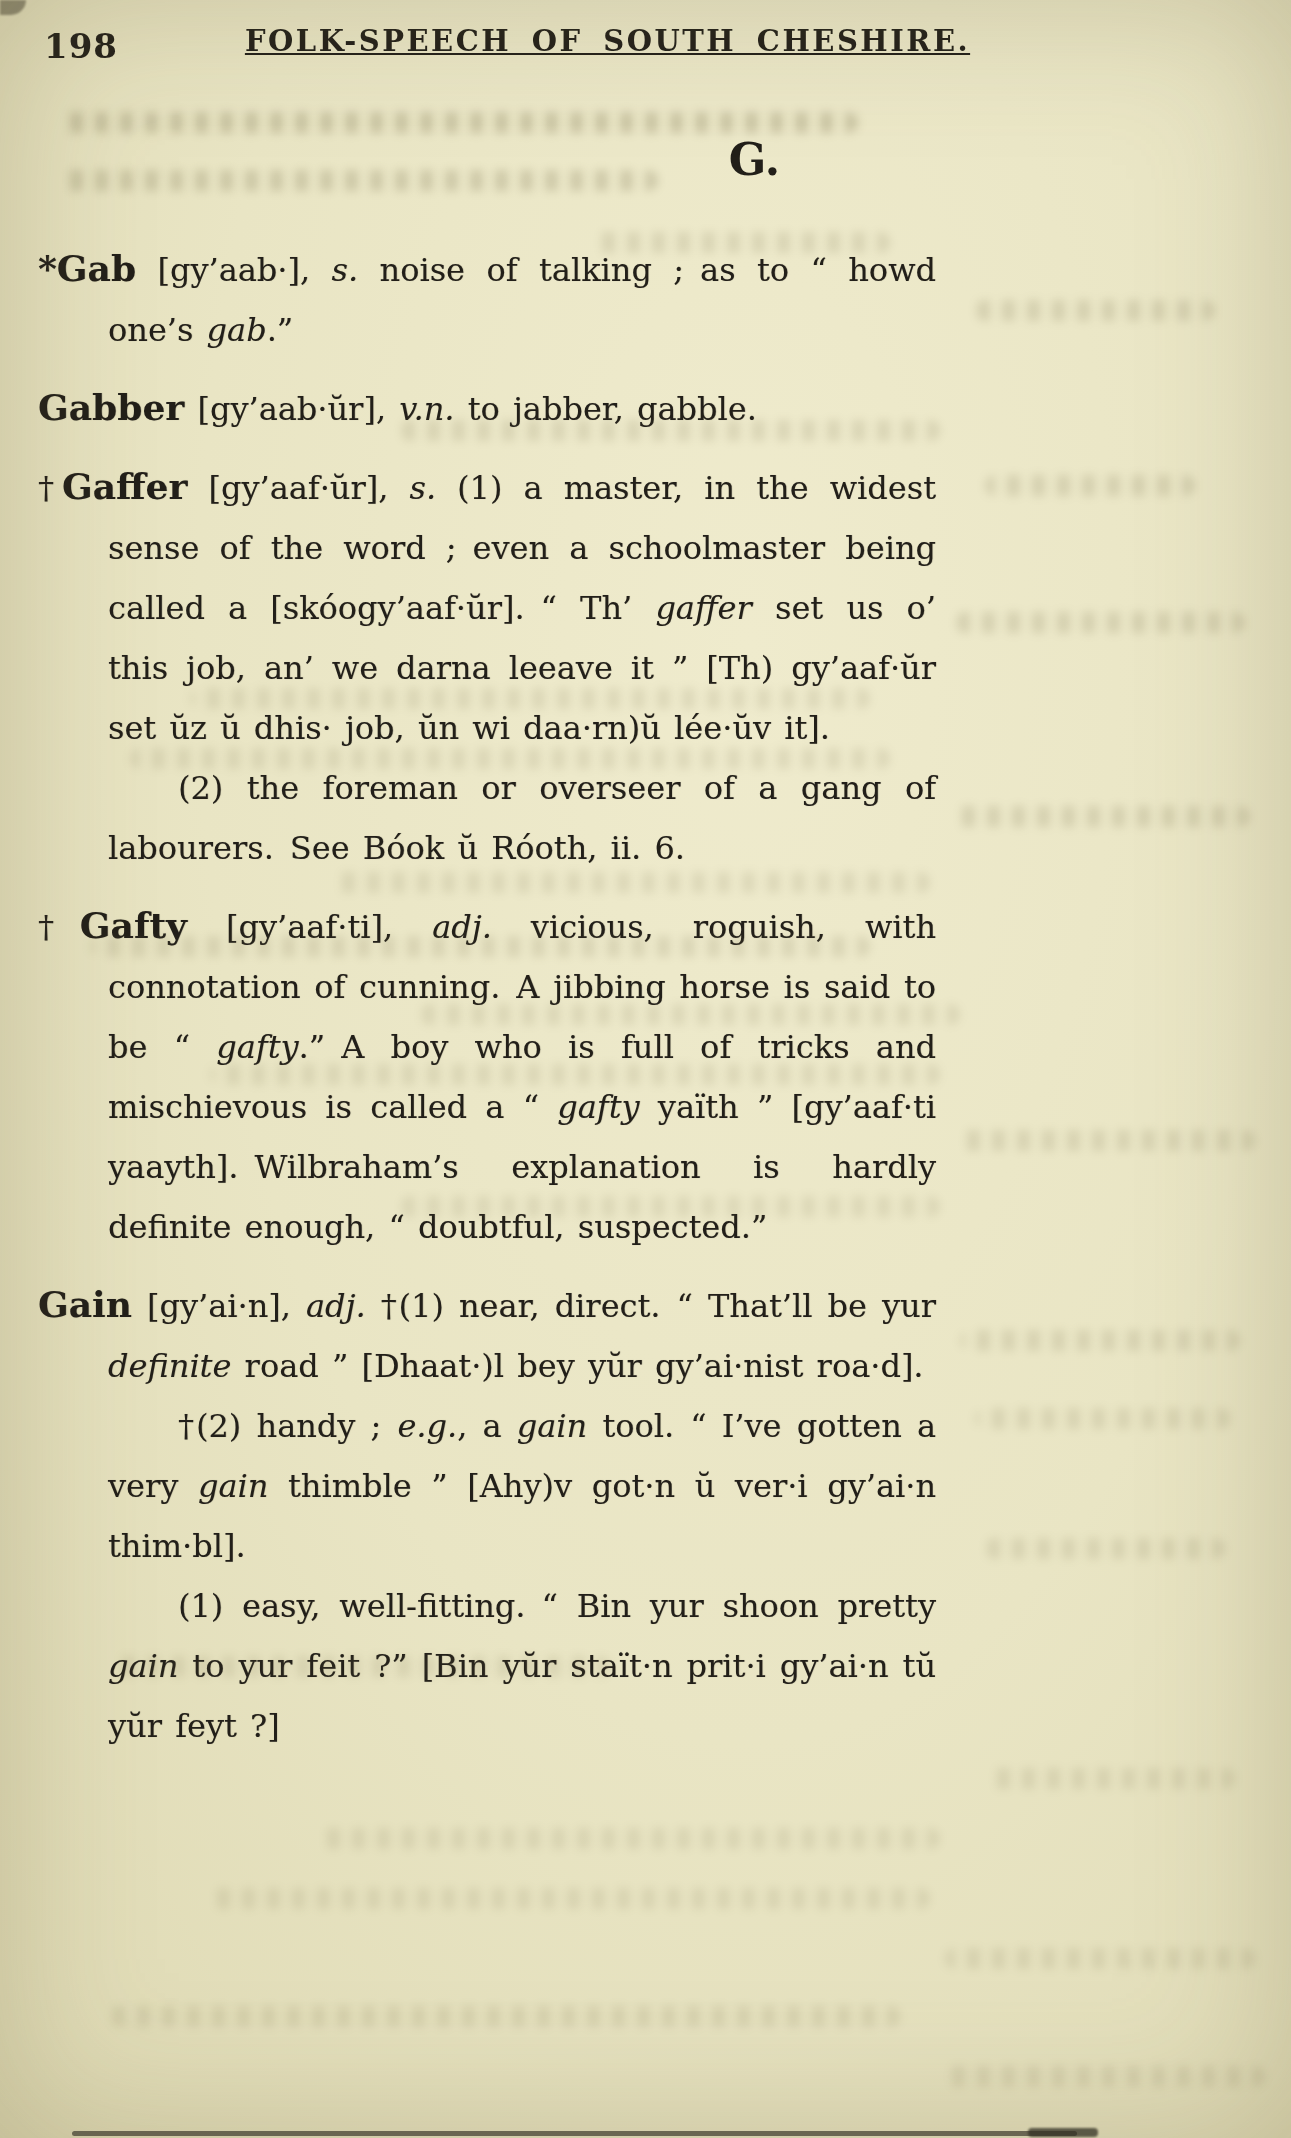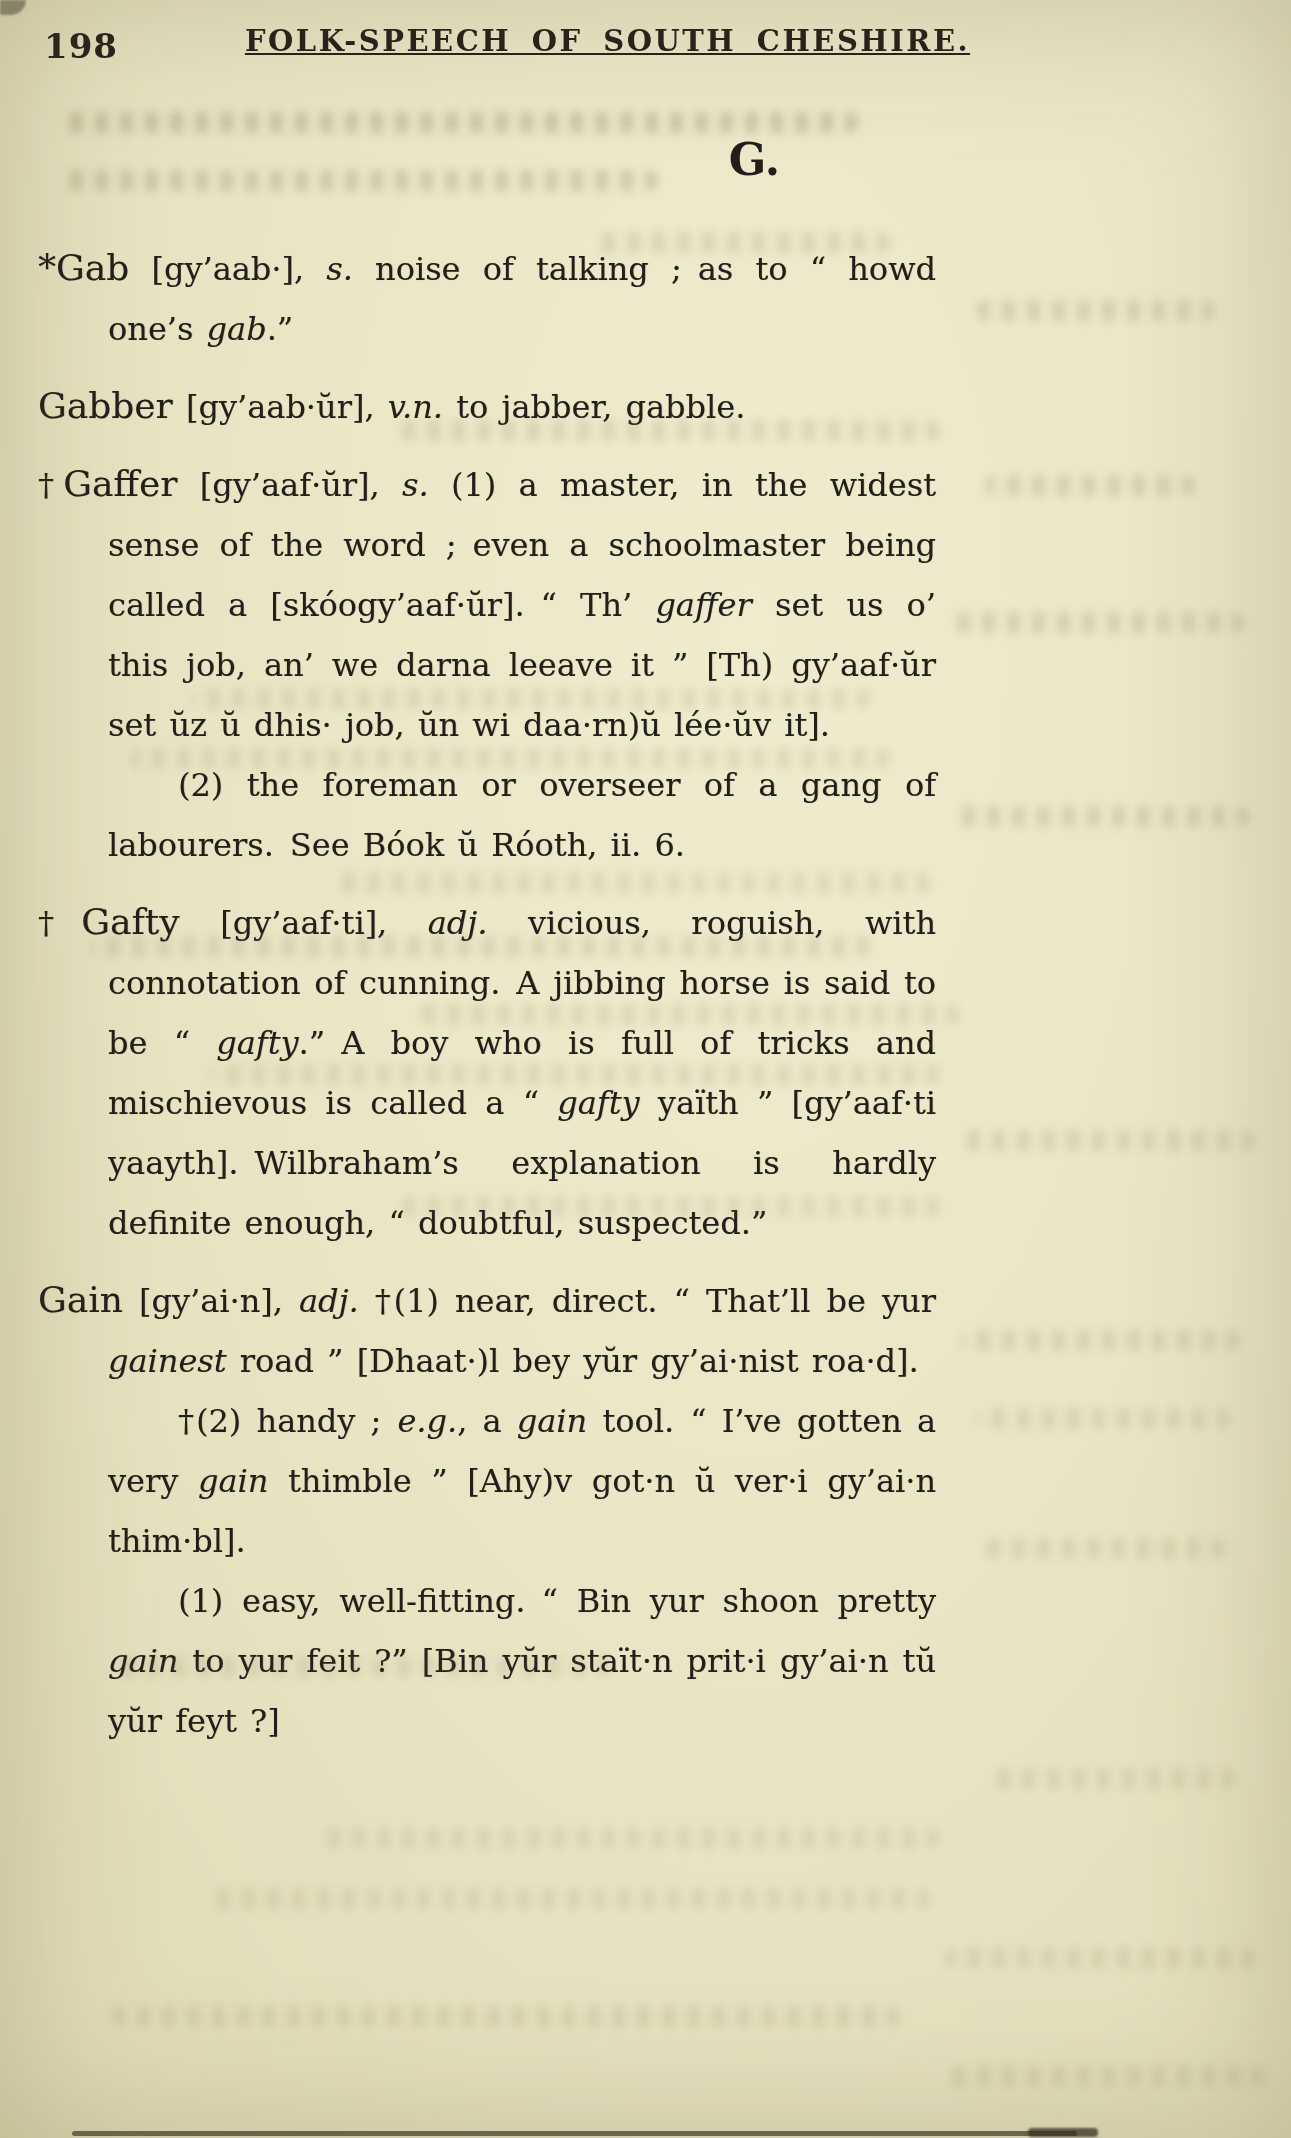--- a/index.html
+++ b/index.html
@@ -31,21 +31,21 @@
 
   .entries{
     position:absolute;top:238px;left:38px;width:898px;
     font-size:32px;line-height:60px;word-spacing:3px;
     text-shadow:.4px .4px .7px rgba(42,38,28,.35);
   }
   .entry{margin:0 0 17px 0;}
   .entry p{margin:0;text-align:justify;}
   .entry p.lead{padding-left:70px;text-indent:-70px;}
   .entry p.sense{padding-left:70px;text-indent:70px;}
-  .s-b{font-weight:normal;font-size:36px;}
+  .s-b{font-weight:bold;font-size:36px;}
   .s-i{font-style:italic;}
 </style>
 </head>
 <body>
 
 <div class="page">
 
   <div class="running-head">
     <span class="pagenum">198</span>
     <span class="running-title">FOLK-SPEECH OF SOUTH CHESHIRE.</span>
@@ -61,21 +61,21 @@
         <p class="lead"><span class="s-b">Gabber</span><span> [gy’aab·ŭr], </span><span class="s-i">v.n.</span><span> to jabber, gabble.</span></p>
       </div>
       <div class="entry">
         <p class="lead"><span>†</span><span class="s-b">Gaffer</span><span> [gy’aaf·ŭr], </span><span class="s-i">s.</span><span> (1) a master, in the widest sense of the word ; even a schoolmaster being called a [skóogy’aaf·ŭr]. “ Th’ </span><span class="s-i">gaffer</span><span> set us o’ this job, an’ we darna leeave it ” [Th) gy’aaf·ŭr set ŭz ŭ dhis· job, ŭn wi daa·rn)ŭ lée·ŭv it].</span></p>
         <p class="sense"><span>(2) the foreman or overseer of a gang of labourers. See Bóok ŭ Róoth, ii. 6.</span></p>
       </div>
       <div class="entry">
         <p class="lead"><span>†</span><span class="s-b">Gafty</span><span> [gy’aaf·ti], </span><span class="s-i">adj.</span><span> vicious, roguish, with connotation of cunning. A jibbing horse is said to be “ </span><span class="s-i">gafty</span><span>.” A boy who is full of tricks and mischievous is called a “ </span><span class="s-i">gafty</span><span> yaïth ” [gy’aaf·ti yaayth]. Wilbraham’s explanation is hardly definite enough, “ doubtful, suspected.”</span></p>
       </div>
       <div class="entry">
-        <p class="lead"><span class="s-b">Gain</span><span> [gy’ai·n], </span><span class="s-i">adj.</span><span> †(1) near, direct. “ That’ll be yur </span><span class="s-i">gainest</span><span> road ” [Dhaat·)l bey yŭr gy’ai·nist roa·d].</span></p>
+        <p class="lead"><span class="s-b">Gain</span><span> [gy’ai·n], </span><span class="s-i">adj.</span><span> †(1) near, direct. “ That’ll be yur </span><span class="s-i">definite</span><span> road ” [Dhaat·)l bey yŭr gy’ai·nist roa·d].</span></p>
         <p class="sense"><span>†(2) handy ; </span><span class="s-i">e.g.</span><span>, a </span><span class="s-i">gain</span><span> tool. “ I’ve gotten a very </span><span class="s-i">gain</span><span> thimble ” [Ahy)v got·n ŭ ver·i gy’ai·n thim·bl].</span></p>
         <p class="sense"><span>(1) easy, well-fitting. “ Bin yur shoon pretty </span><span class="s-i">gain</span><span> to yur feit ?” [Bin yŭr staït·n prit·i gy’ai·n tŭ yŭr feyt ?]</span></p>
       </div>
     </div>
 
   <div class="ghost" style="top:112px;left:58px;width:800px;opacity:.5"></div>
   <div class="ghost" style="top:170px;left:58px;width:600px;opacity:.45"></div>
   <div class="ghost" style="top:232px;left:590px;width:300px;opacity:.3"></div>
   <div class="ghost" style="top:300px;left:975px;width:240px;opacity:.35"></div>
   <div class="ghost" style="top:420px;left:400px;width:540px;opacity:.3"></div>

